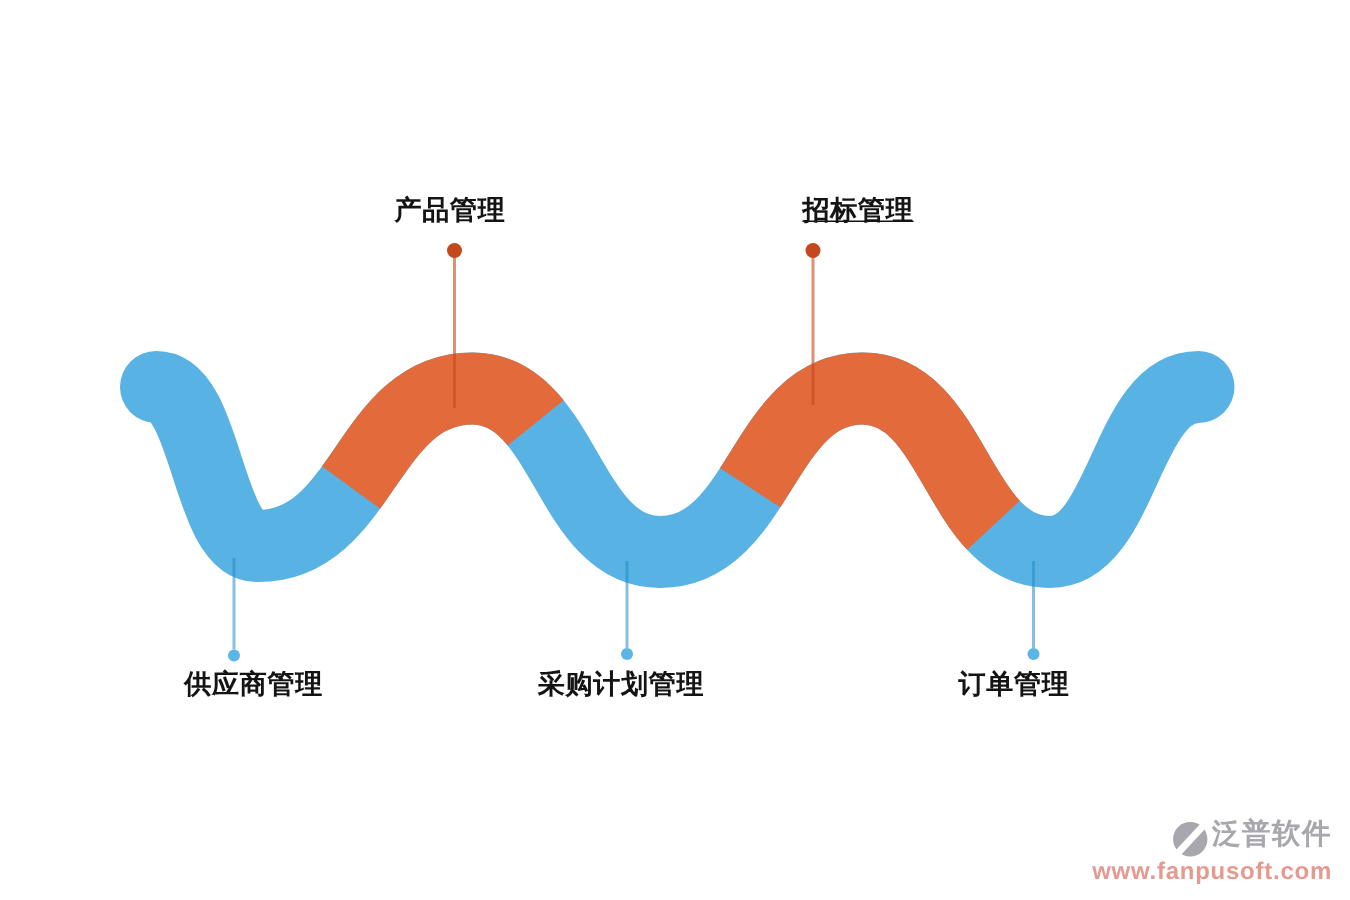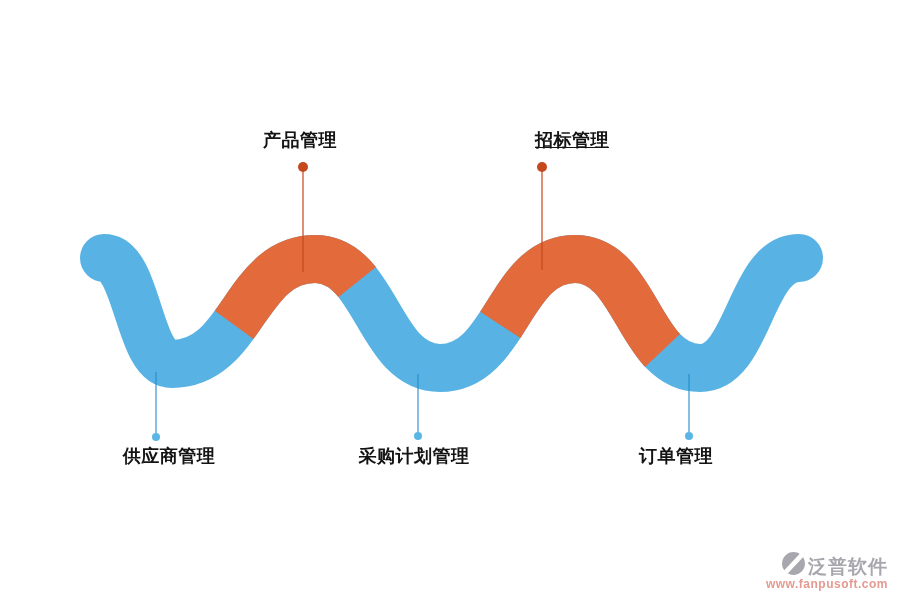--- a/index.html
+++ b/index.html
@@ -9,23 +9,23 @@
   }
   #wave-svg{position:absolute;left:0;top:0;}
   .nlabel{
     position:absolute;transform:translate(-50%,-50%);
     font-weight:bold;font-size:18px;color:#141414;white-space:nowrap;
     letter-spacing:0.5px;
   }
   .leader{position:absolute;width:2px;}
   .dot{position:absolute;border-radius:50%;}
   .watermark{position:absolute;right:12px;bottom:10px;text-align:center;line-height:1;}
-  .wm-row{display:flex;align-items:flex-end;justify-content:flex-end;gap:2px;font-family:Liberation Serif, serif;}
+  .wm-row{display:flex;align-items:flex-start;justify-content:flex-end;gap:2px;font-family:Liberation Serif, serif;}
   .wm-brand{font-size:19px;font-weight:bold;letter-spacing:1px;}
-  .wm-url{font-size:12px;font-weight:bold;letter-spacing:0.5px;margin-top:2px;}
+  .wm-url{font-size:16px;font-weight:bold;letter-spacing:0.5px;margin-top:2px;}
 </style>
 </head>
 <body>
 
 <div id="stage">
 
   <svg id="wave-svg" width="900" height="600" viewBox="0 0 900 600">
     <path id="wave-base" fill="none" d="M 104 258 C 138 258 138 364 172 364 C 243 364 244 259 315 259 C 377 259 378 368 440 368 C 507 368 508 259 575 259 C 637 259 638 368 700 368 C 749 368 750 258 799 258" stroke-width="48" stroke="#58b3e4" stroke-linecap="round"></path>
     <path id="wave-orange" fill="none" d="M 104 258 C 138 258 138 364 172 364 C 243 364 244 259 315 259 C 377 259 378 368 440 368 C 507 368 508 259 575 259 C 637 259 638 368 700 368 C 749 368 750 258 799 258" stroke-width="48" stroke="#e26a3b" stroke-dasharray="0 209.42198944367505 159.14003753753724 202.404312125532 236.58422851477394 209.9482116753568"></path>
   </svg>

